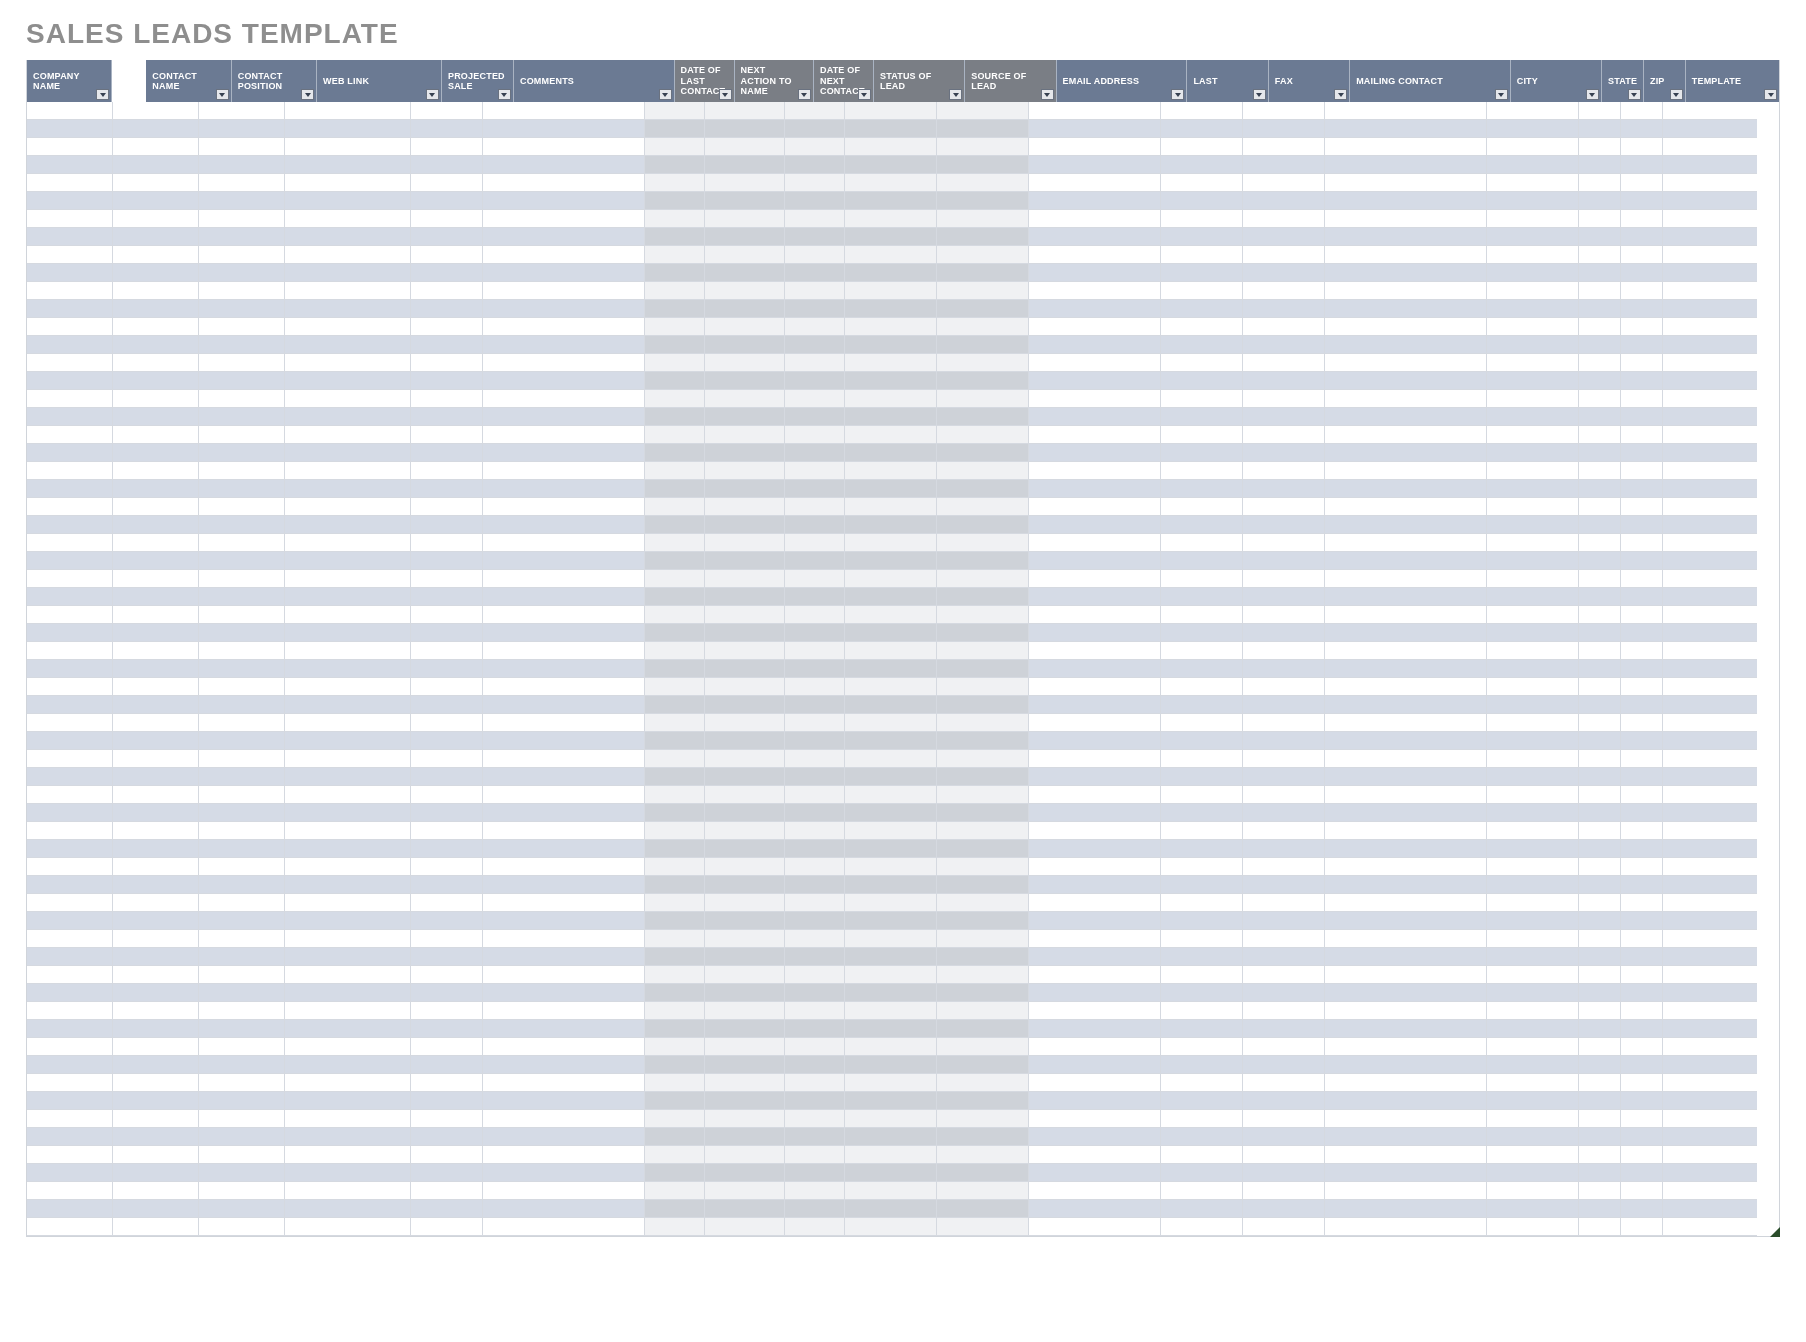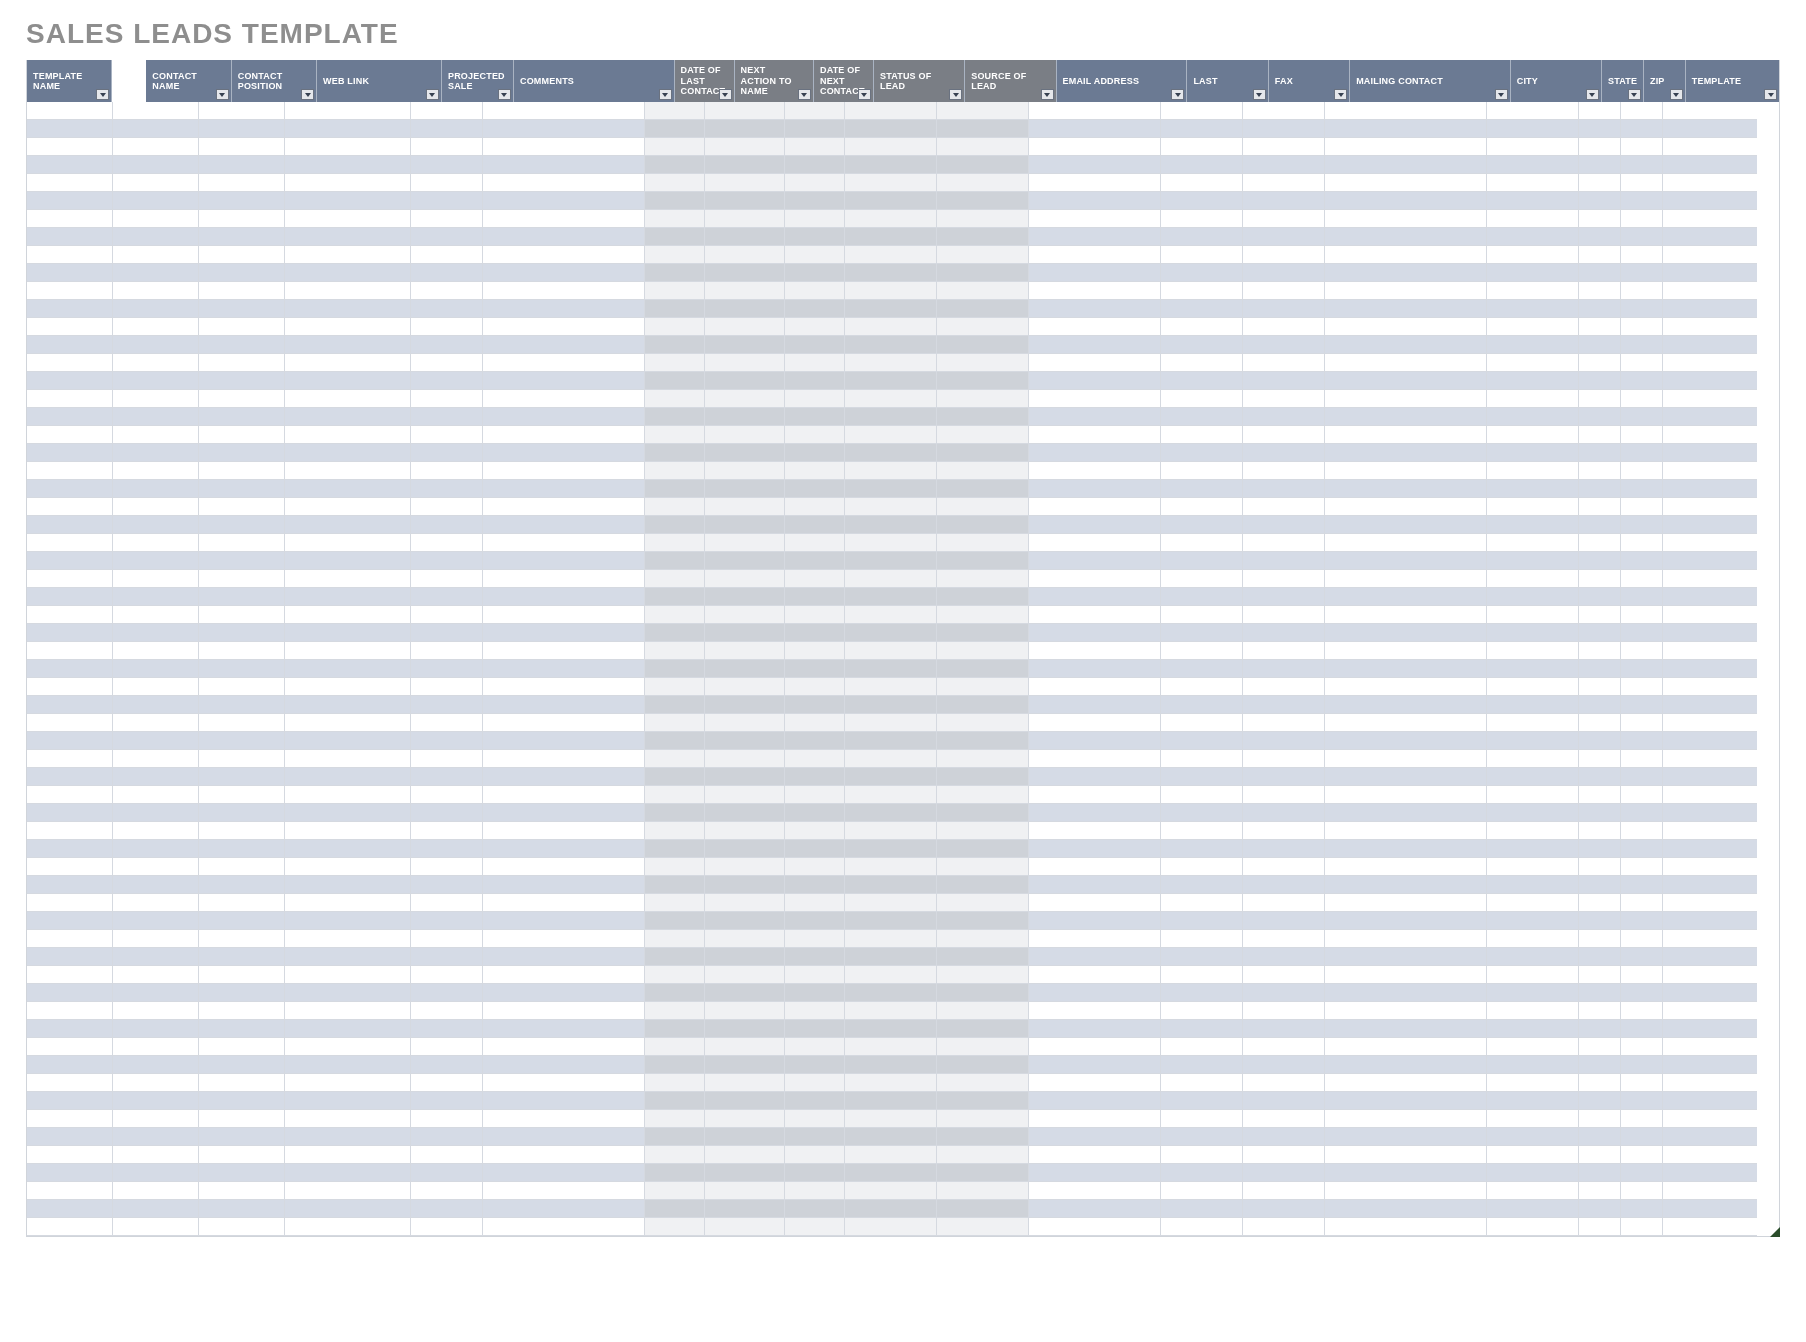--- a/index.html
+++ b/index.html
@@ -93,21 +93,21 @@
   }
 </style>
 </head>
 <body>
 
 <div class="title">SALES LEADS TEMPLATE</div>
 
 <div class="sheet">
   <div class="hdr-row" id="hdr-row">
       <div class="hdr-cell hdr-lead" style="width: 86px;">
-        <span>TEMPLATE NAME</span>
+        <span>COMPANY NAME</span>
         <div class="filter-btn"></div>
       </div>
       <div class="hdr-cell hdr-lead" style="width: 86px; margin-left: 34px;">
         <span>CONTACT NAME</span>
         <div class="filter-btn"></div>
       </div>
       <div class="hdr-cell hdr-lead" style="width: 86px;">
         <span>CONTACT POSITION</span>
         <div class="filter-btn"></div>
       </div>

